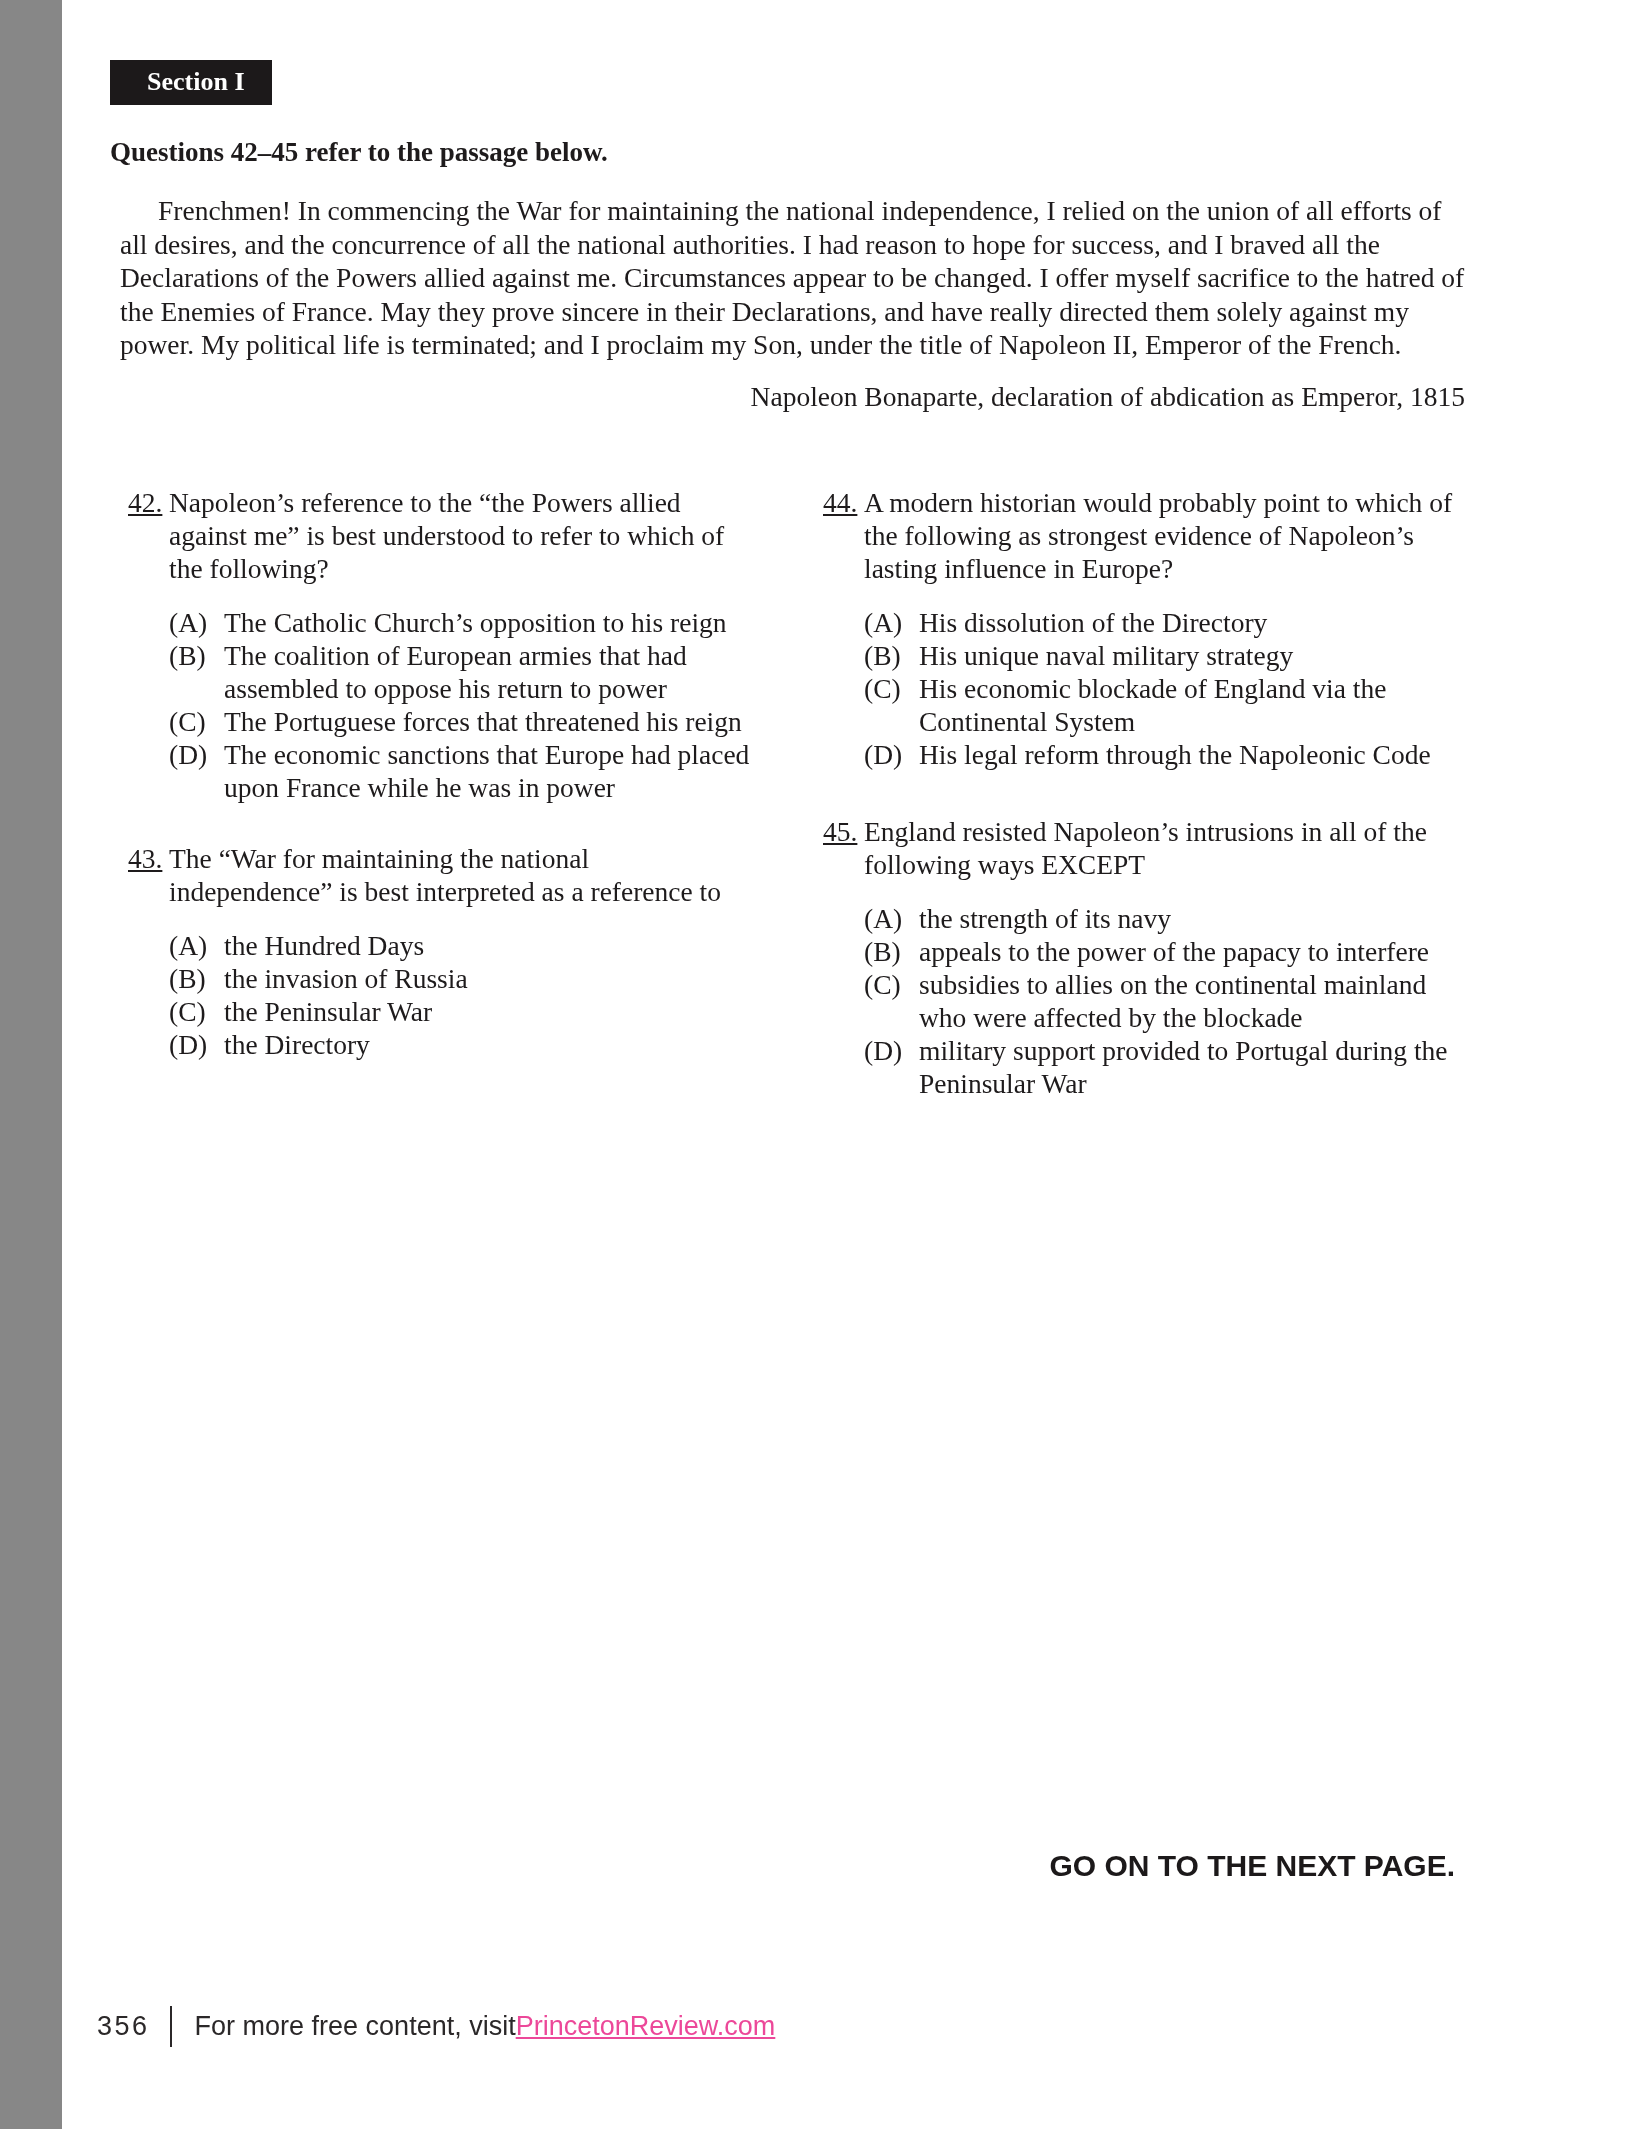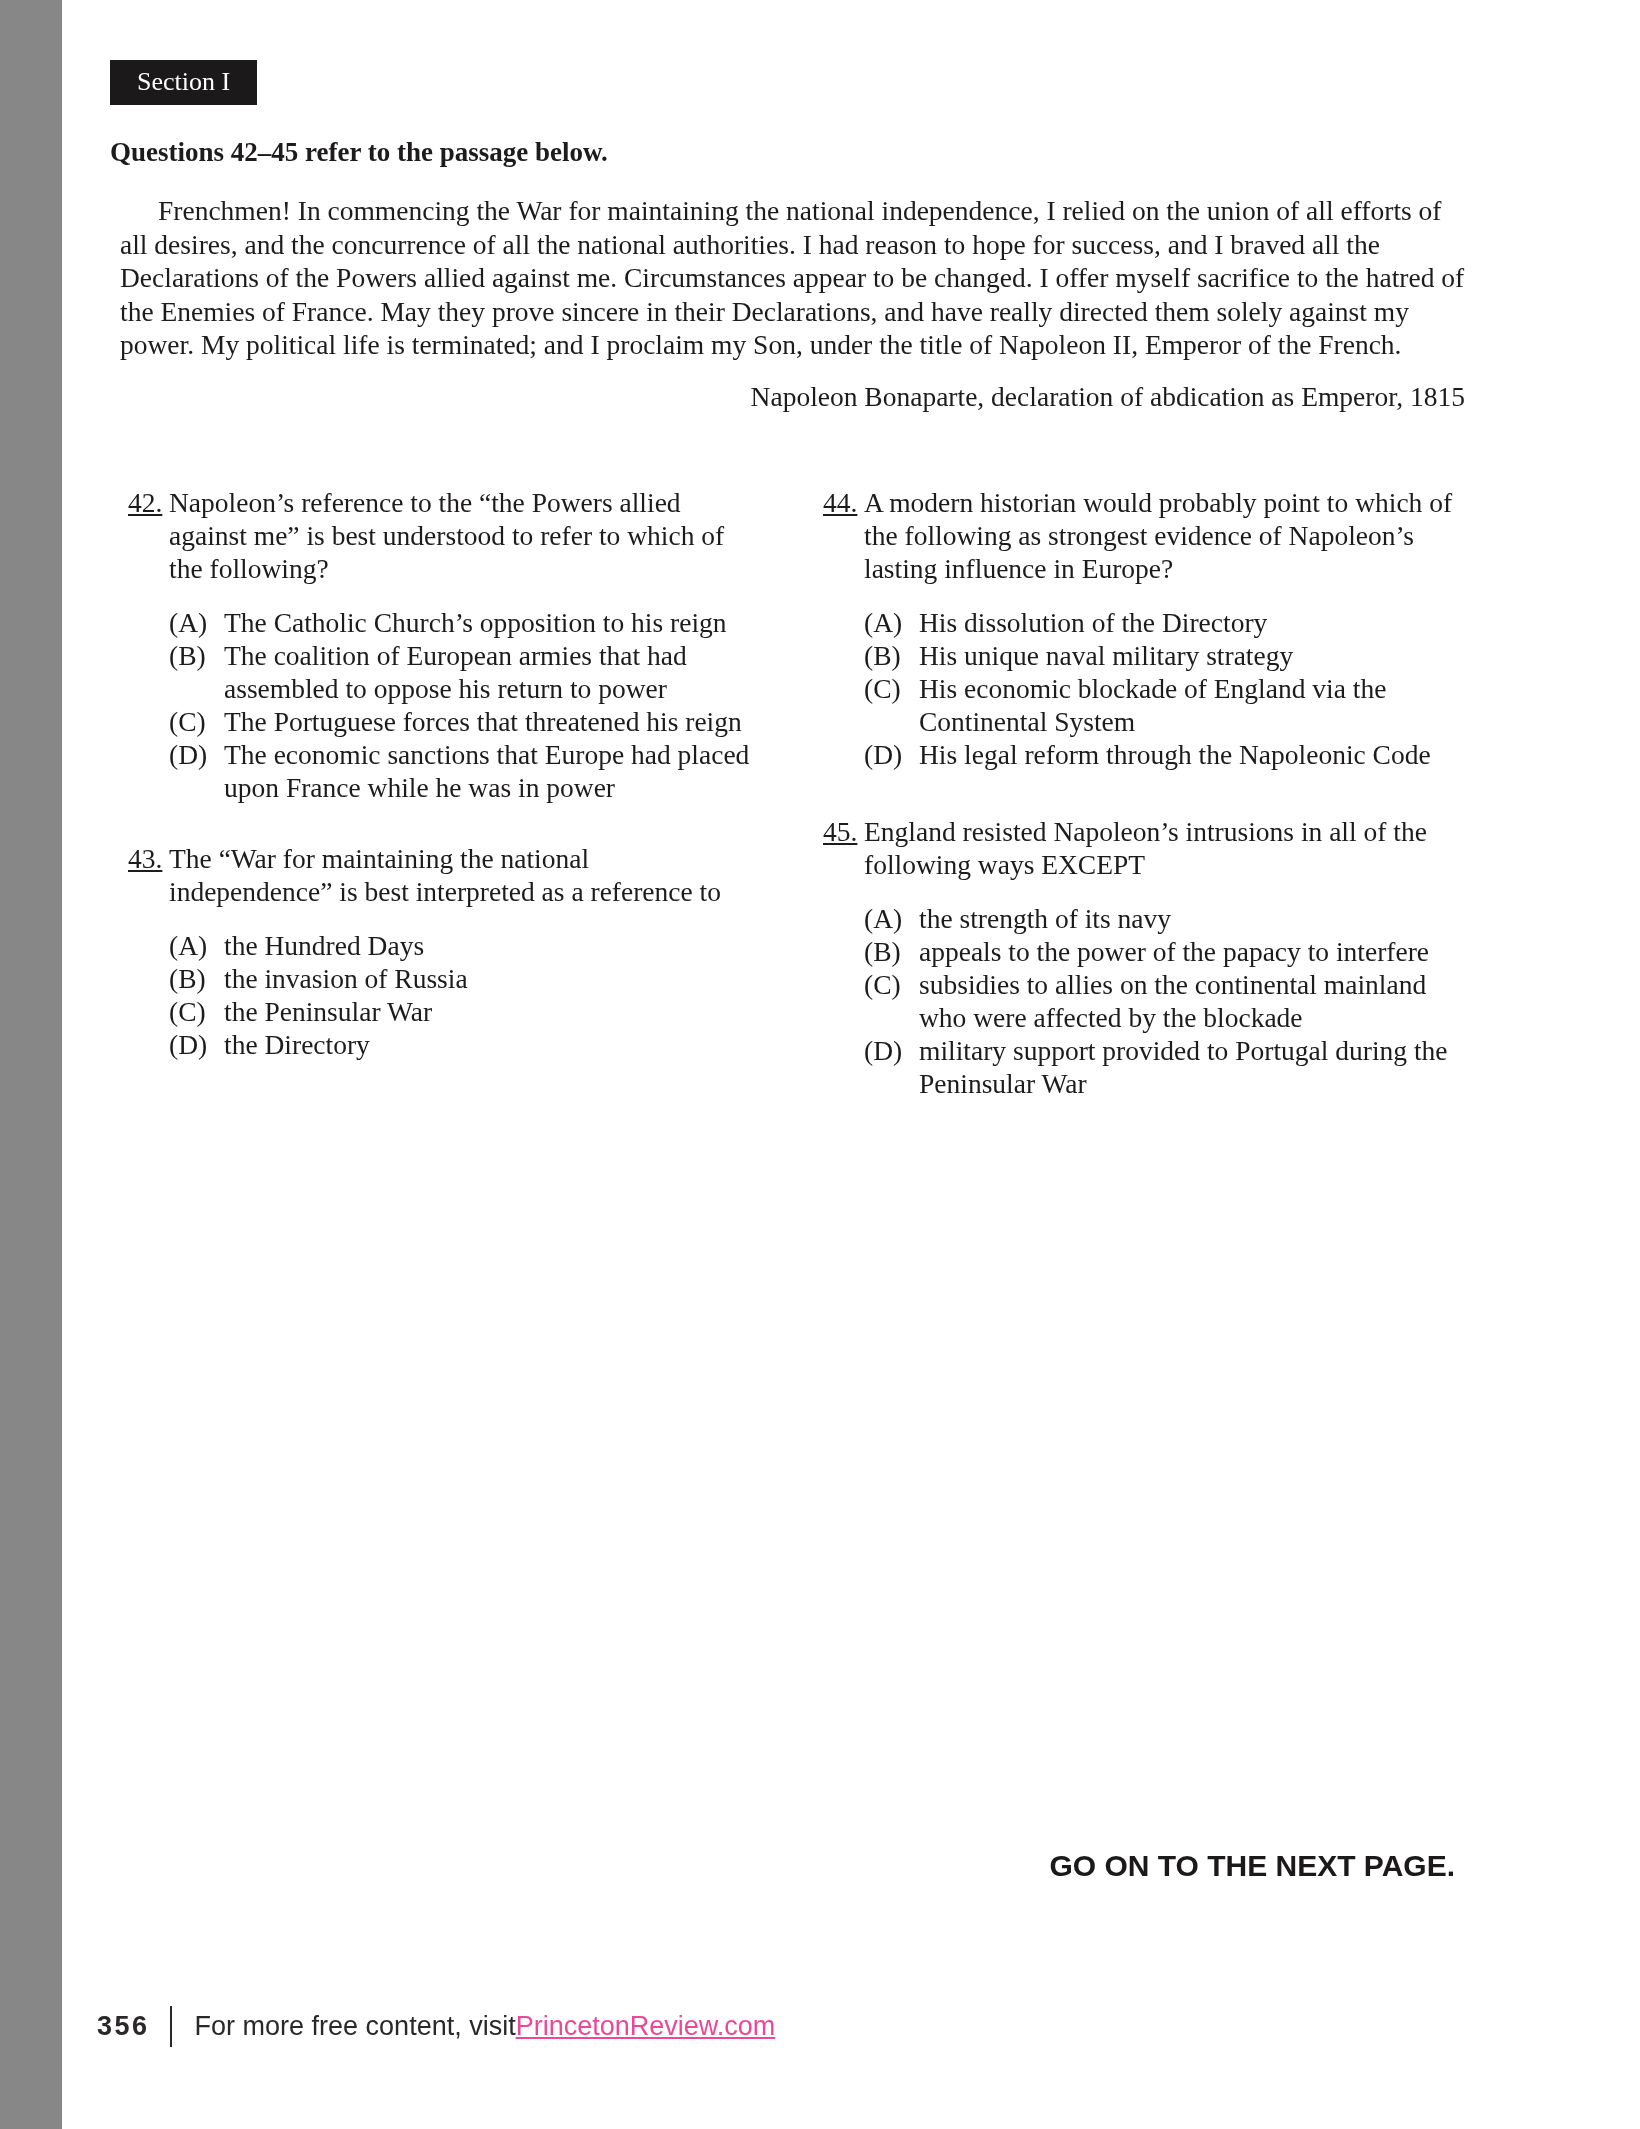--- a/index.html
+++ b/index.html
@@ -17,24 +17,24 @@
     position: absolute;
     left: 0; top: 0;
     width: 62px; height: 2129px;
     background: #878787;
   }
   .section-badge {
     position: absolute;
     left: 110px; top: 60px;
     background: #1c191a;
     color: #ffffff;
-    font-weight: normal;
+    font-weight: bold;
     font-size: 26px;
     line-height: 1;
-    padding: 9px 27px 10px 27px;
+    padding: 9px 27px 10px 37px;
   }
   .passage-header {
     position: absolute;
     left: 110px; top: 137px;
     font-weight: bold;
     font-size: 27px;
   }
   .passage {
     position: absolute;
     left: 120px; top: 194px;
@@ -80,21 +80,21 @@
   }
   .footer {
     position: absolute;
     left: 97px; top: 2006px;
     display: flex;
     align-items: center;
     font-family: "Liberation Sans", sans-serif;
     font-size: 27px;
     color: #2b2829;
   }
-  .footer .page-num { font-weight: bold; letter-spacing: 2.5px; }
+  .footer .page-num { font-weight: normal; letter-spacing: 2.5px; }
   .footer .divider { width: 2px; height: 41px; background: #2b2829; margin: 0 23px 0 20px; }
   .footer .link { text-decoration: underline; color: #ec4899; cursor: pointer; }
 </style>
 </head>
 <body>
 
 <div class="page">
 
   <div class="edge-bar"></div>
 

